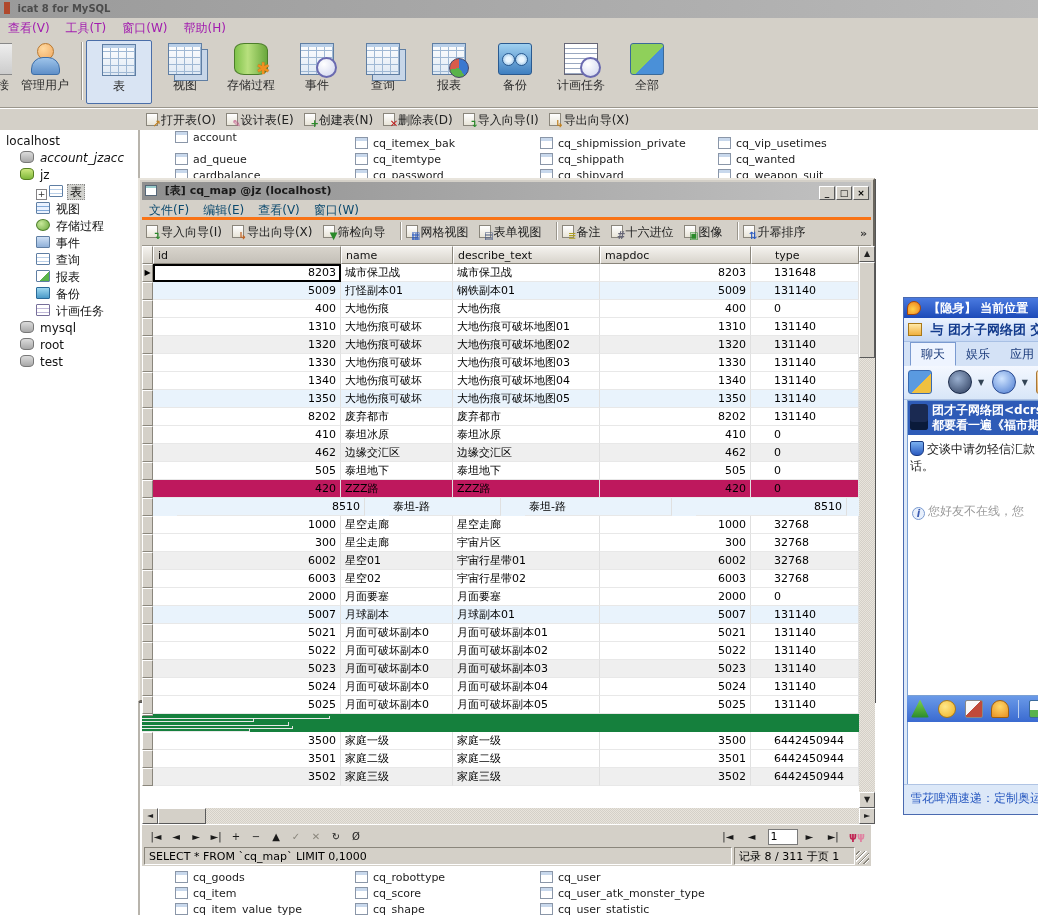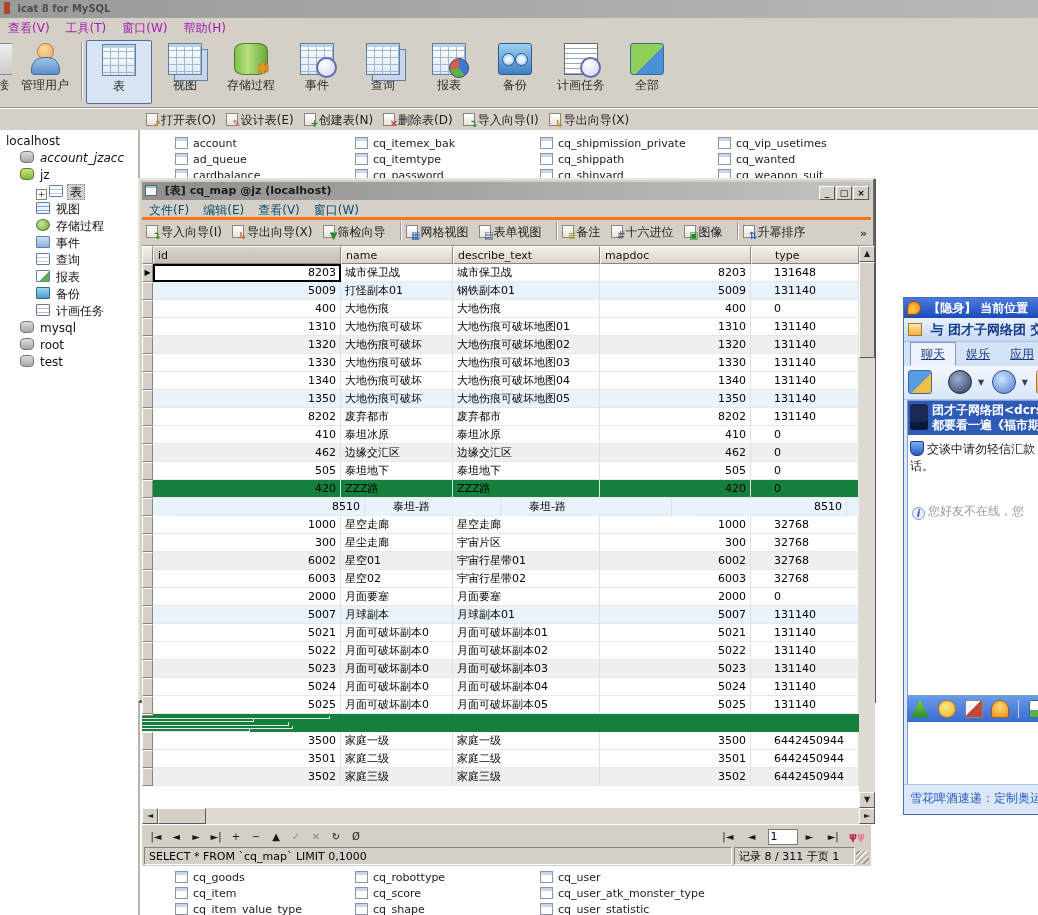--- a/index.html
+++ b/index.html
@@ -137,21 +137,21 @@
   
   #chat{left:903px;top:297px;width:150px;height:518px;background:#dce8f8;border:1px solid #4a6ab0;z-index:8;}
   #chat-banner{left:0;top:0;right:0;height:20px;background:linear-gradient(#4a7ae0,#1c4ab8);color:#fff;font-weight:bold;
      font-size:12px;line-height:20px;padding-left:3px;white-space:nowrap;overflow:hidden;}
   .flame{display:inline-block;width:14px;height:14px;border-radius:50% 50% 50% 0;background:radial-gradient(circle at 40% 60%,#ffd24a,#f07818);
      vertical-align:-3px;margin-right:3px;border:1px solid #a84808;}
   #chat-title{left:0;top:20px;right:0;height:24px;background:linear-gradient(#eaf2ff,#c6d8f4);color:#123a8c;font-weight:bold;
      font-size:13px;line-height:24px;padding-left:4px;white-space:nowrap;overflow:hidden;border-bottom:1px solid #a8c0e4;}
   .bookico{display:inline-block;width:14px;height:13px;background:linear-gradient(#ffe9a8,#f0b040);border:1px solid #a87818;vertical-align:-2px;margin-right:4px;}
   #chat-tabs{left:0;top:44px;right:0;height:24px;background:#d4e2f6;line-height:22px;padding-left:6px;white-space:nowrap;}
-  .ctab{display:inline-block;padding:0 10px;color:#1a3a7a;font-size:12px;text-decoration:underline;}
+  .ctab{display:inline-block;padding:0 10px;color:#1a3a7a;font-size:12px;}
   .ctab.active{background:#eef4ff;border:1px solid #7a9ad0;border-bottom-color:#eef4ff;}
   #chat-tools{left:0;top:68px;right:0;height:34px;background:linear-gradient(#f4f8ff,#d8e6f8);border-bottom:1px solid #b0c4e4;
      white-space:nowrap;padding:4px 0 0 4px;}
   .cico{display:inline-block;width:24px;height:24px;border-radius:3px;margin-right:2px;vertical-align:top;}
   .cico.msg{background:linear-gradient(135deg,#5a9ae0 55%,#f0c040 55%);border:1px solid #3a6ab0;}
   .cico.cam{background:radial-gradient(circle at 40% 35%,#9ab0d0,#2a3a5a);border-radius:50%;border:1px solid #1a2a4a;}
   .cico.srch{background:radial-gradient(circle at 40% 35%,#cfe4ff,#4a7ad0);border-radius:50%;border:1px solid #2a4a90;}
   .cico.hand{background:linear-gradient(#f8d8a8,#e0a860);border:1px solid #a87838;}
   .cdrop{display:inline-block;font-size:8px;color:#345;vertical-align:top;margin:8px 4px 0 0;}
   #chat-msgs{left:3px;top:102px;right:0;height:296px;background:#fff;border:1px solid #7aa0d4;border-right:none;overflow:hidden;}
@@ -206,21 +206,21 @@
         <div class="tree-item" style="padding-left: 32px;"><span class="tw node-ico sq c-backups"></span><span class="lbl">备份</span></div>
         <div class="tree-item" style="padding-left: 32px;"><span class="tw node-ico sq c-schedules"></span><span class="lbl">计画任务</span></div>
         <div class="tree-item" style="padding-left: 16px;"><span class="tw node-ico"></span><span class="lbl">mysql</span></div>
         <div class="tree-item" style="padding-left: 16px;"><span class="tw node-ico"></span><span class="lbl">root</span></div>
         <div class="tree-item" style="padding-left: 16px;"><span class="tw node-ico"></span><span class="lbl">test</span></div>
       </div>
   </div>
 
   <div id="list-area" class="abs">
     <div id="list-top">
-        <div class="list-item" style="left: 35px; top: 6px;"><span class="tbl-ico"></span><span>account</span></div>
+        <div class="list-item" style="left: 35px; top: 0;"><span class="tbl-ico"></span><span>account</span></div>
         <div class="list-item" style="left: 35px; top: 22px;"><span class="tbl-ico"></span><span>ad_queue</span></div>
         <div class="list-item" style="left: 35px; top: 38px;"><span class="tbl-ico"></span><span>cardbalance</span></div>
         <div class="list-item" style="left: 215px; top: 6px;"><span class="tbl-ico"></span><span>cq_itemex_bak</span></div>
         <div class="list-item" style="left: 215px; top: 22px;"><span class="tbl-ico"></span><span>cq_itemtype</span></div>
         <div class="list-item" style="left: 215px; top: 38px;"><span class="tbl-ico"></span><span>cq_password</span></div>
         <div class="list-item" style="left: 400px; top: 6px;"><span class="tbl-ico"></span><span>cq_shipmission_private</span></div>
         <div class="list-item" style="left: 400px; top: 22px;"><span class="tbl-ico"></span><span>cq_shippath</span></div>
         <div class="list-item" style="left: 400px; top: 38px;"><span class="tbl-ico"></span><span>cq_shipyard</span></div>
         <div class="list-item" style="left: 578px; top: 6px;"><span class="tbl-ico"></span><span>cq_vip_usetimes</span></div>
         <div class="list-item" style="left: 578px; top: 22px;"><span class="tbl-ico"></span><span>cq_wanted</span></div>
@@ -349,21 +349,21 @@
           <span class="gcell c-type">0</span>
         </div>
         <div class="grow" style="background: rgb(255, 255, 255);">
           <span class="gcell ggut"></span>
           <span class="gcell c-id">505</span>
           <span class="gcell c-name">泰坦地下</span>
           <span class="gcell c-desc">泰坦地下</span>
           <span class="gcell c-mapdoc">505</span>
           <span class="gcell c-type">0</span>
         </div>
-        <div class="grow" style="background: #15803d;">
+        <div class="grow" style="background: #be185d;">
           <span class="gcell ggut"></span>
           <span class="gcell c-id">420</span>
           <span class="gcell c-name">ZZZ路</span>
           <span class="gcell c-desc">ZZZ路</span>
           <span class="gcell c-mapdoc">420</span>
           <span class="gcell c-type">0</span>
         </div>
         <div class="grow" style="background: rgb(233, 243, 252); gap: 24px;">
           <span class="gcell ggut"></span>
           <span class="gcell c-id">8510</span>

